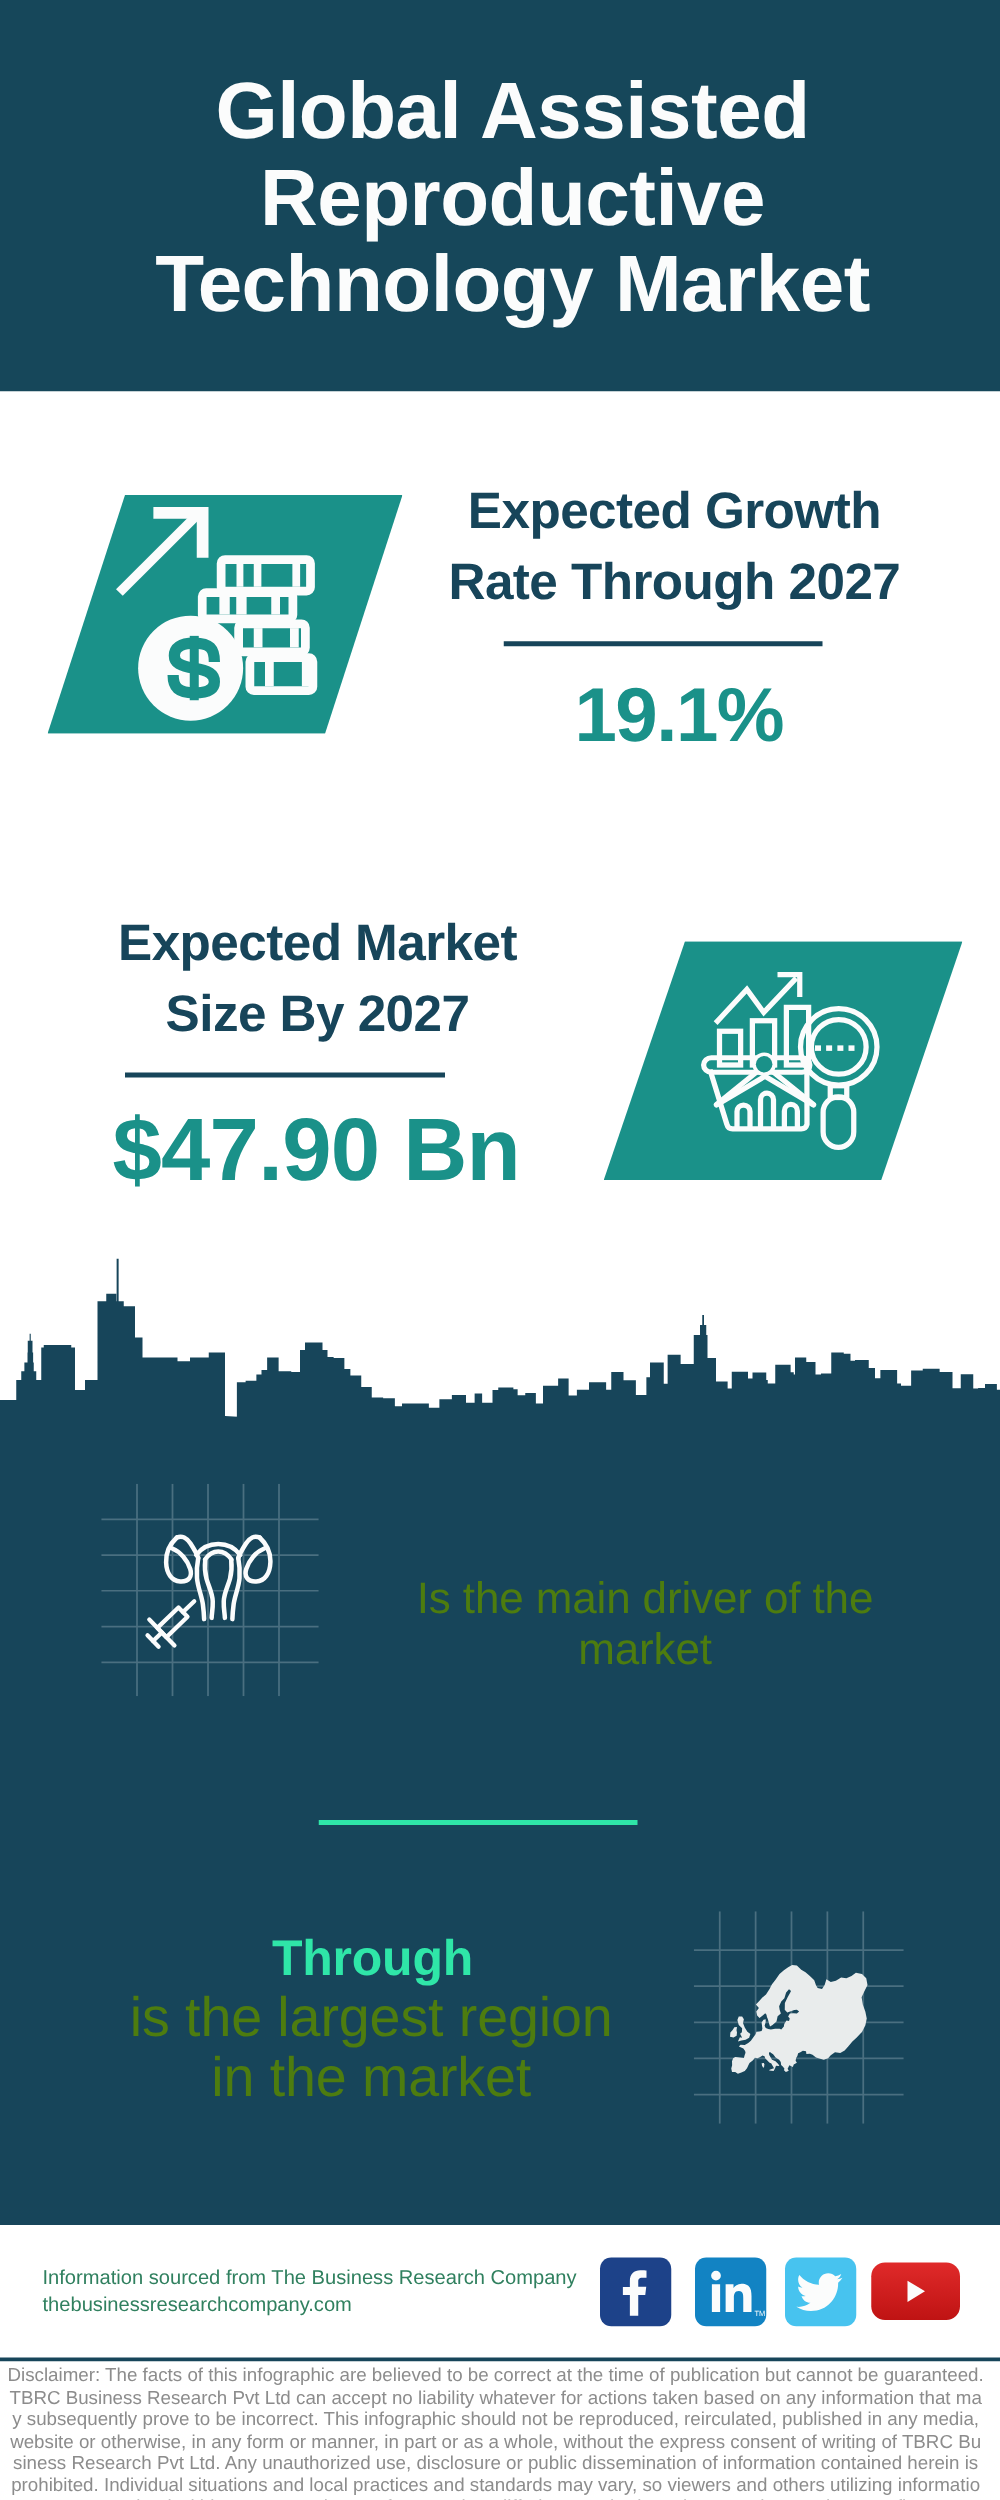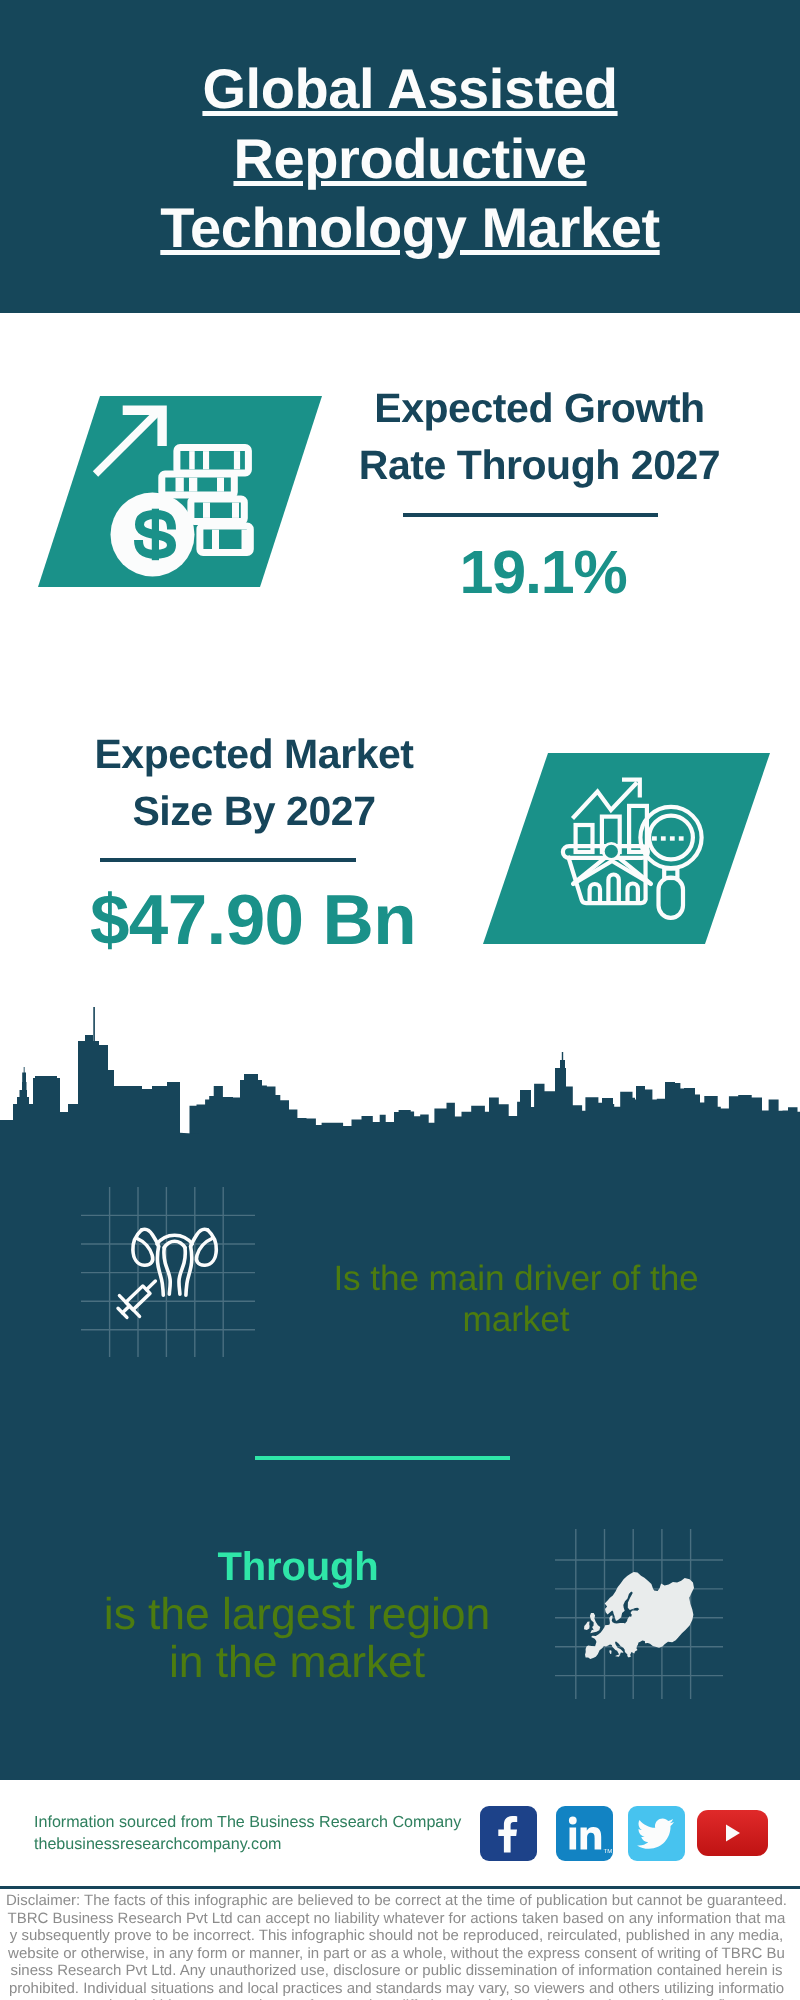--- a/index.html
+++ b/index.html
@@ -3,22 +3,22 @@
 <meta charset="utf-8">
 <style>
   html,body{margin:0;padding:0;background:#ffffff;}
   body{width:800px;height:2000px;font-family:"Liberation Sans",sans-serif;
        -webkit-font-smoothing:antialiased;text-rendering:geometricPrecision;}
   .page{position:relative;width:800px;height:2000px;overflow:hidden;background:#ffffff;}
 
   
   .header-band{position:absolute;left:0;top:0;width:800px;height:313px;background:#16475a;}
   .header-title{position:absolute;left:50px;top:54px;width:720px;
-    color:#fbfcfc;font-size:56px;font-weight:700;line-height:69.5px;text-align:center;
-    letter-spacing:-0.4px;white-space:pre-line;text-decoration:underline;}
+    color:#fbfcfc;font-size:64px;font-weight:700;line-height:69.5px;text-align:center;
+    letter-spacing:-0.4px;white-space:pre-line;}
 
   
   .plg{position:absolute;background:#1a9189;}
   .plg-a{left:38px;top:396px;width:284px;height:191px;
          clip-path:polygon(62px 0,284px 0,222px 191px,0 191px);}
   .plg-b{left:483px;top:753px;width:287px;height:191px;
          clip-path:polygon(65px 0,287px 0,222px 191px,0 191px);}
   .icon-money{position:absolute;left:85px;top:395px;}
   .icon-chart{position:absolute;left:555px;top:765px;}
 

